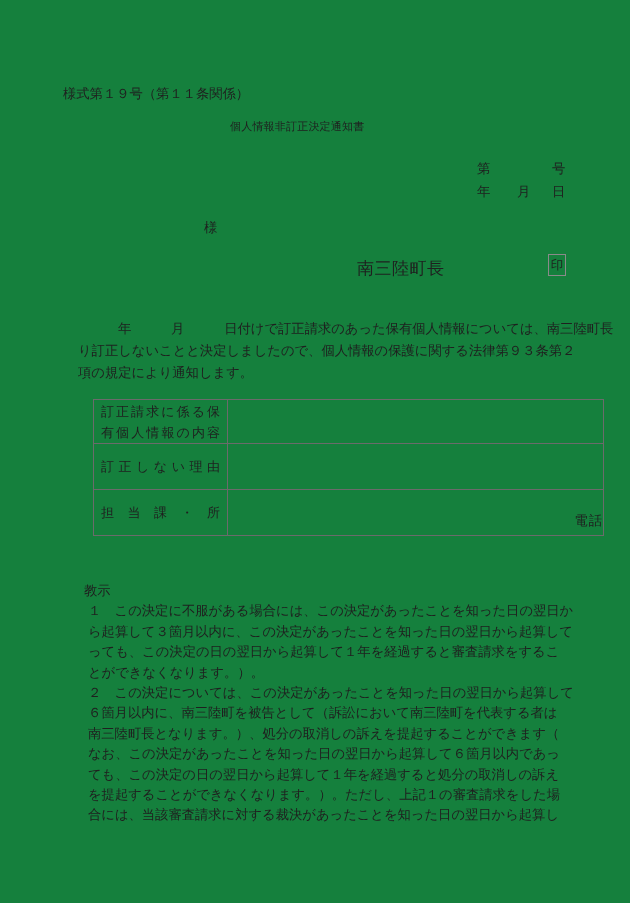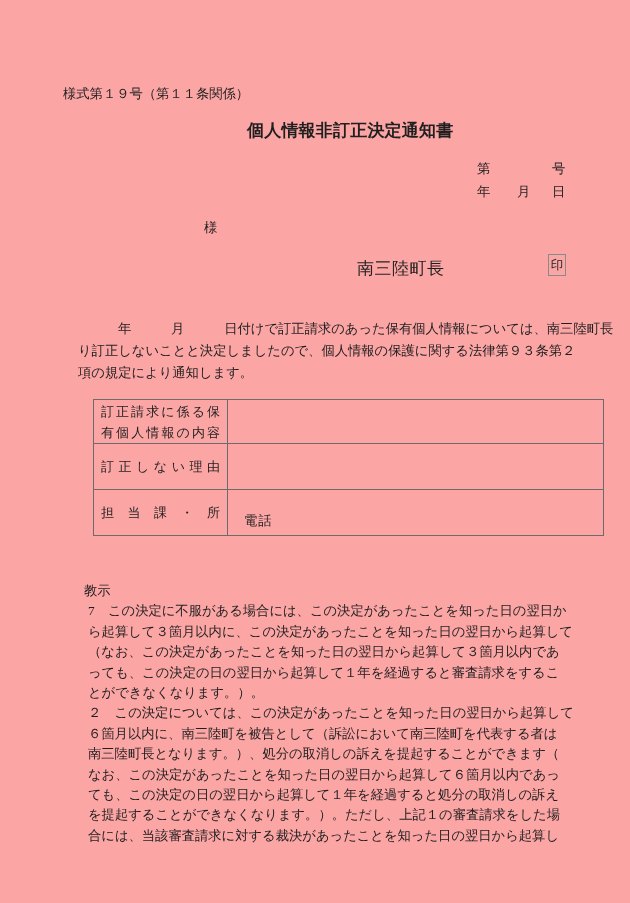--- a/index.html
+++ b/index.html
@@ -4,27 +4,27 @@
 <style>
   html,body{margin:0;padding:0;}
   body{
     background:#e8e8e8;
     font-family:"Liberation Serif","DejaVu Serif",serif;
   }
   .page{
     position:relative;
     width:630px;height:903px;
     margin:0 auto;
-    background:#fca5a5;
+    background:#15803d;
     color:#1f1f1f;
     overflow:hidden;
   }
   .abs{position:absolute;white-space:pre;}
   .form-no{left:63px;top:85px;font-size:13.3px;}
-  .doc-title{left:247px;top:119px;font-size:17px;letter-spacing:0.2px;font-weight:bold;}
+  .doc-title{left:230px;top:119px;font-size:11px;letter-spacing:0.2px;}
   .no-prefix{left:477px;top:160px;font-size:13.3px;}
   .no-suffix{left:552px;top:160px;font-size:13.3px;}
   .dt-year{left:477px;top:183px;font-size:13.3px;}
   .dt-month{left:517px;top:183px;font-size:13.3px;}
   .dt-day{left:552px;top:183px;font-size:13.3px;}
   .addressee{left:204px;top:219px;font-size:13.5px;}
   .sender{left:357px;top:257px;font-size:17px;letter-spacing:0.5px;}
   .seal-box{
     position:absolute;left:548px;top:254px;
     width:16px;height:20px;
@@ -48,21 +48,21 @@
     font-size:13px;
     vertical-align:middle;
   }
   .info-table .lbl{
     width:119px;
     padding:0 7px;
     text-align:justify;
     text-align-last:justify;
     line-height:21px;
   }
-  .info-table .val{width:375px;}
+  .info-table .val{width:375px;text-align:right;}
   .row-h1{height:44px;} .row-h2{height:46px;}
   .row-h3{height:46px;} .row-h4{height:44px;}
   .val-bottom{
     vertical-align:bottom !important;
   }
   .val-bottom .phone{
     display:block;
     padding:0 0 5px 16px;
     font-size:13.3px;
     letter-spacing:1px;
@@ -122,23 +122,22 @@
       <td class="val val-bottom">
         <span class="phone">電話</span>
       </td>
     </tr>
   </tbody>
     </table>
 
   <div class="instructions">
     <div class="inst-head">教示</div>
     <div class="inst-lines">
-      <div>7　この決定に不服がある場合には、この決定があったことを知った日の翌日か</div>
+      <div>１　この決定に不服がある場合には、この決定があったことを知った日の翌日か</div>
       <div>ら起算して３箇月以内に、この決定があったことを知った日の翌日から起算して</div>
-      <div>（なお、この決定があったことを知った日の翌日から起算して３箇月以内であ</div>
       <div>っても、この決定の日の翌日から起算して１年を経過すると審査請求をするこ</div>
       <div>とができなくなります。）。</div>
       <div>２　この決定については、この決定があったことを知った日の翌日から起算して</div>
       <div>６箇月以内に、南三陸町を被告として（訴訟において南三陸町を代表する者は</div>
       <div>南三陸町長となります。）、処分の取消しの訴えを提起することができます（</div>
       <div>なお、この決定があったことを知った日の翌日から起算して６箇月以内であっ</div>
       <div>ても、この決定の日の翌日から起算して１年を経過すると処分の取消しの訴え</div>
       <div>を提起することができなくなります。）。ただし、上記１の審査請求をした場</div>
       <div>合には、当該審査請求に対する裁決があったことを知った日の翌日から起算し</div>
     </div>

